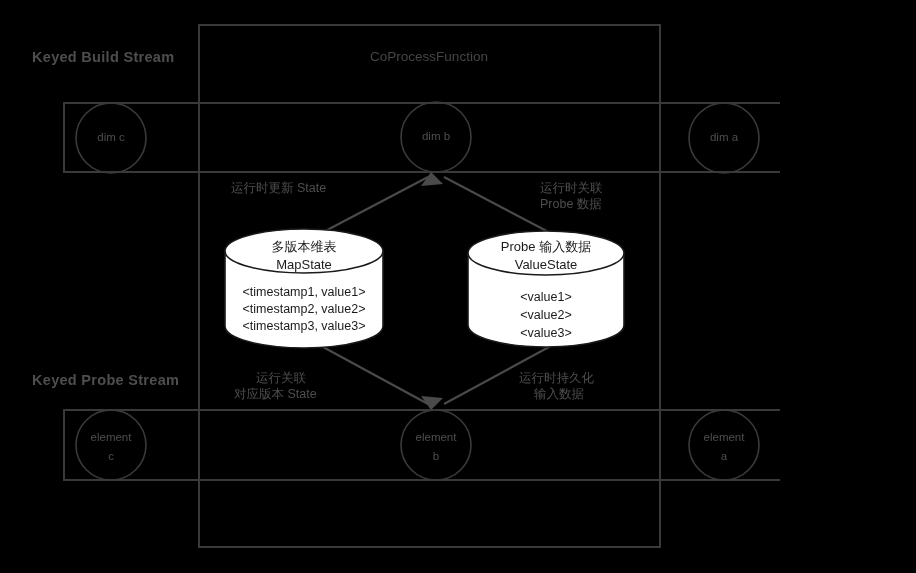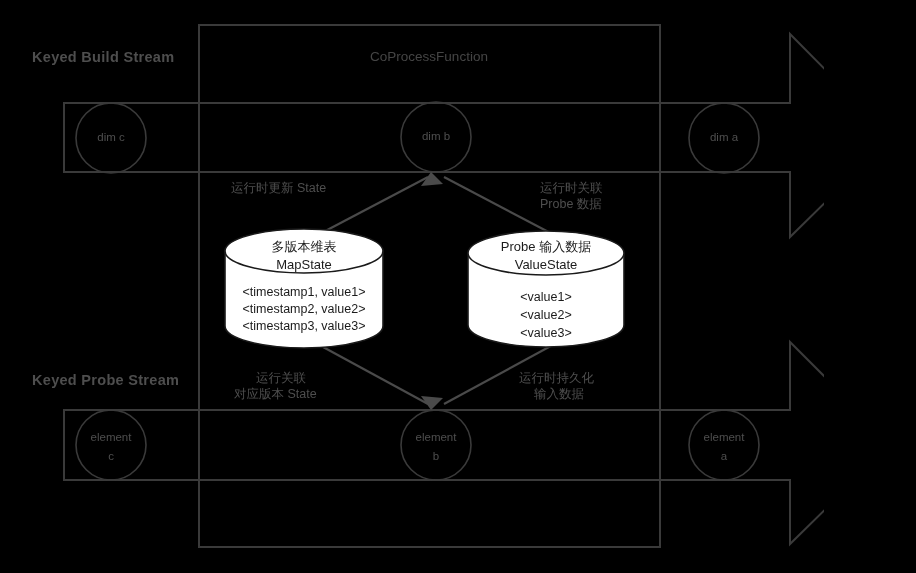--- a/index.html
+++ b/index.html
@@ -7,21 +7,20 @@
     padding: 0;
     background: #000000;
   }
   #root {
     position: relative;
     width: 780px;
     height: 573px;
     background: #000000;
     overflow: hidden;
     font-family: "Liberation Sans", "DejaVu Sans", sans-serif;
-    padding-left: 44px;
   }
   svg#diagram {
     position: absolute;
     left: 0;
     top: 0;
     width: 916px;
     height: 573px;
     display: block;
   }
   .stroke-grey {

